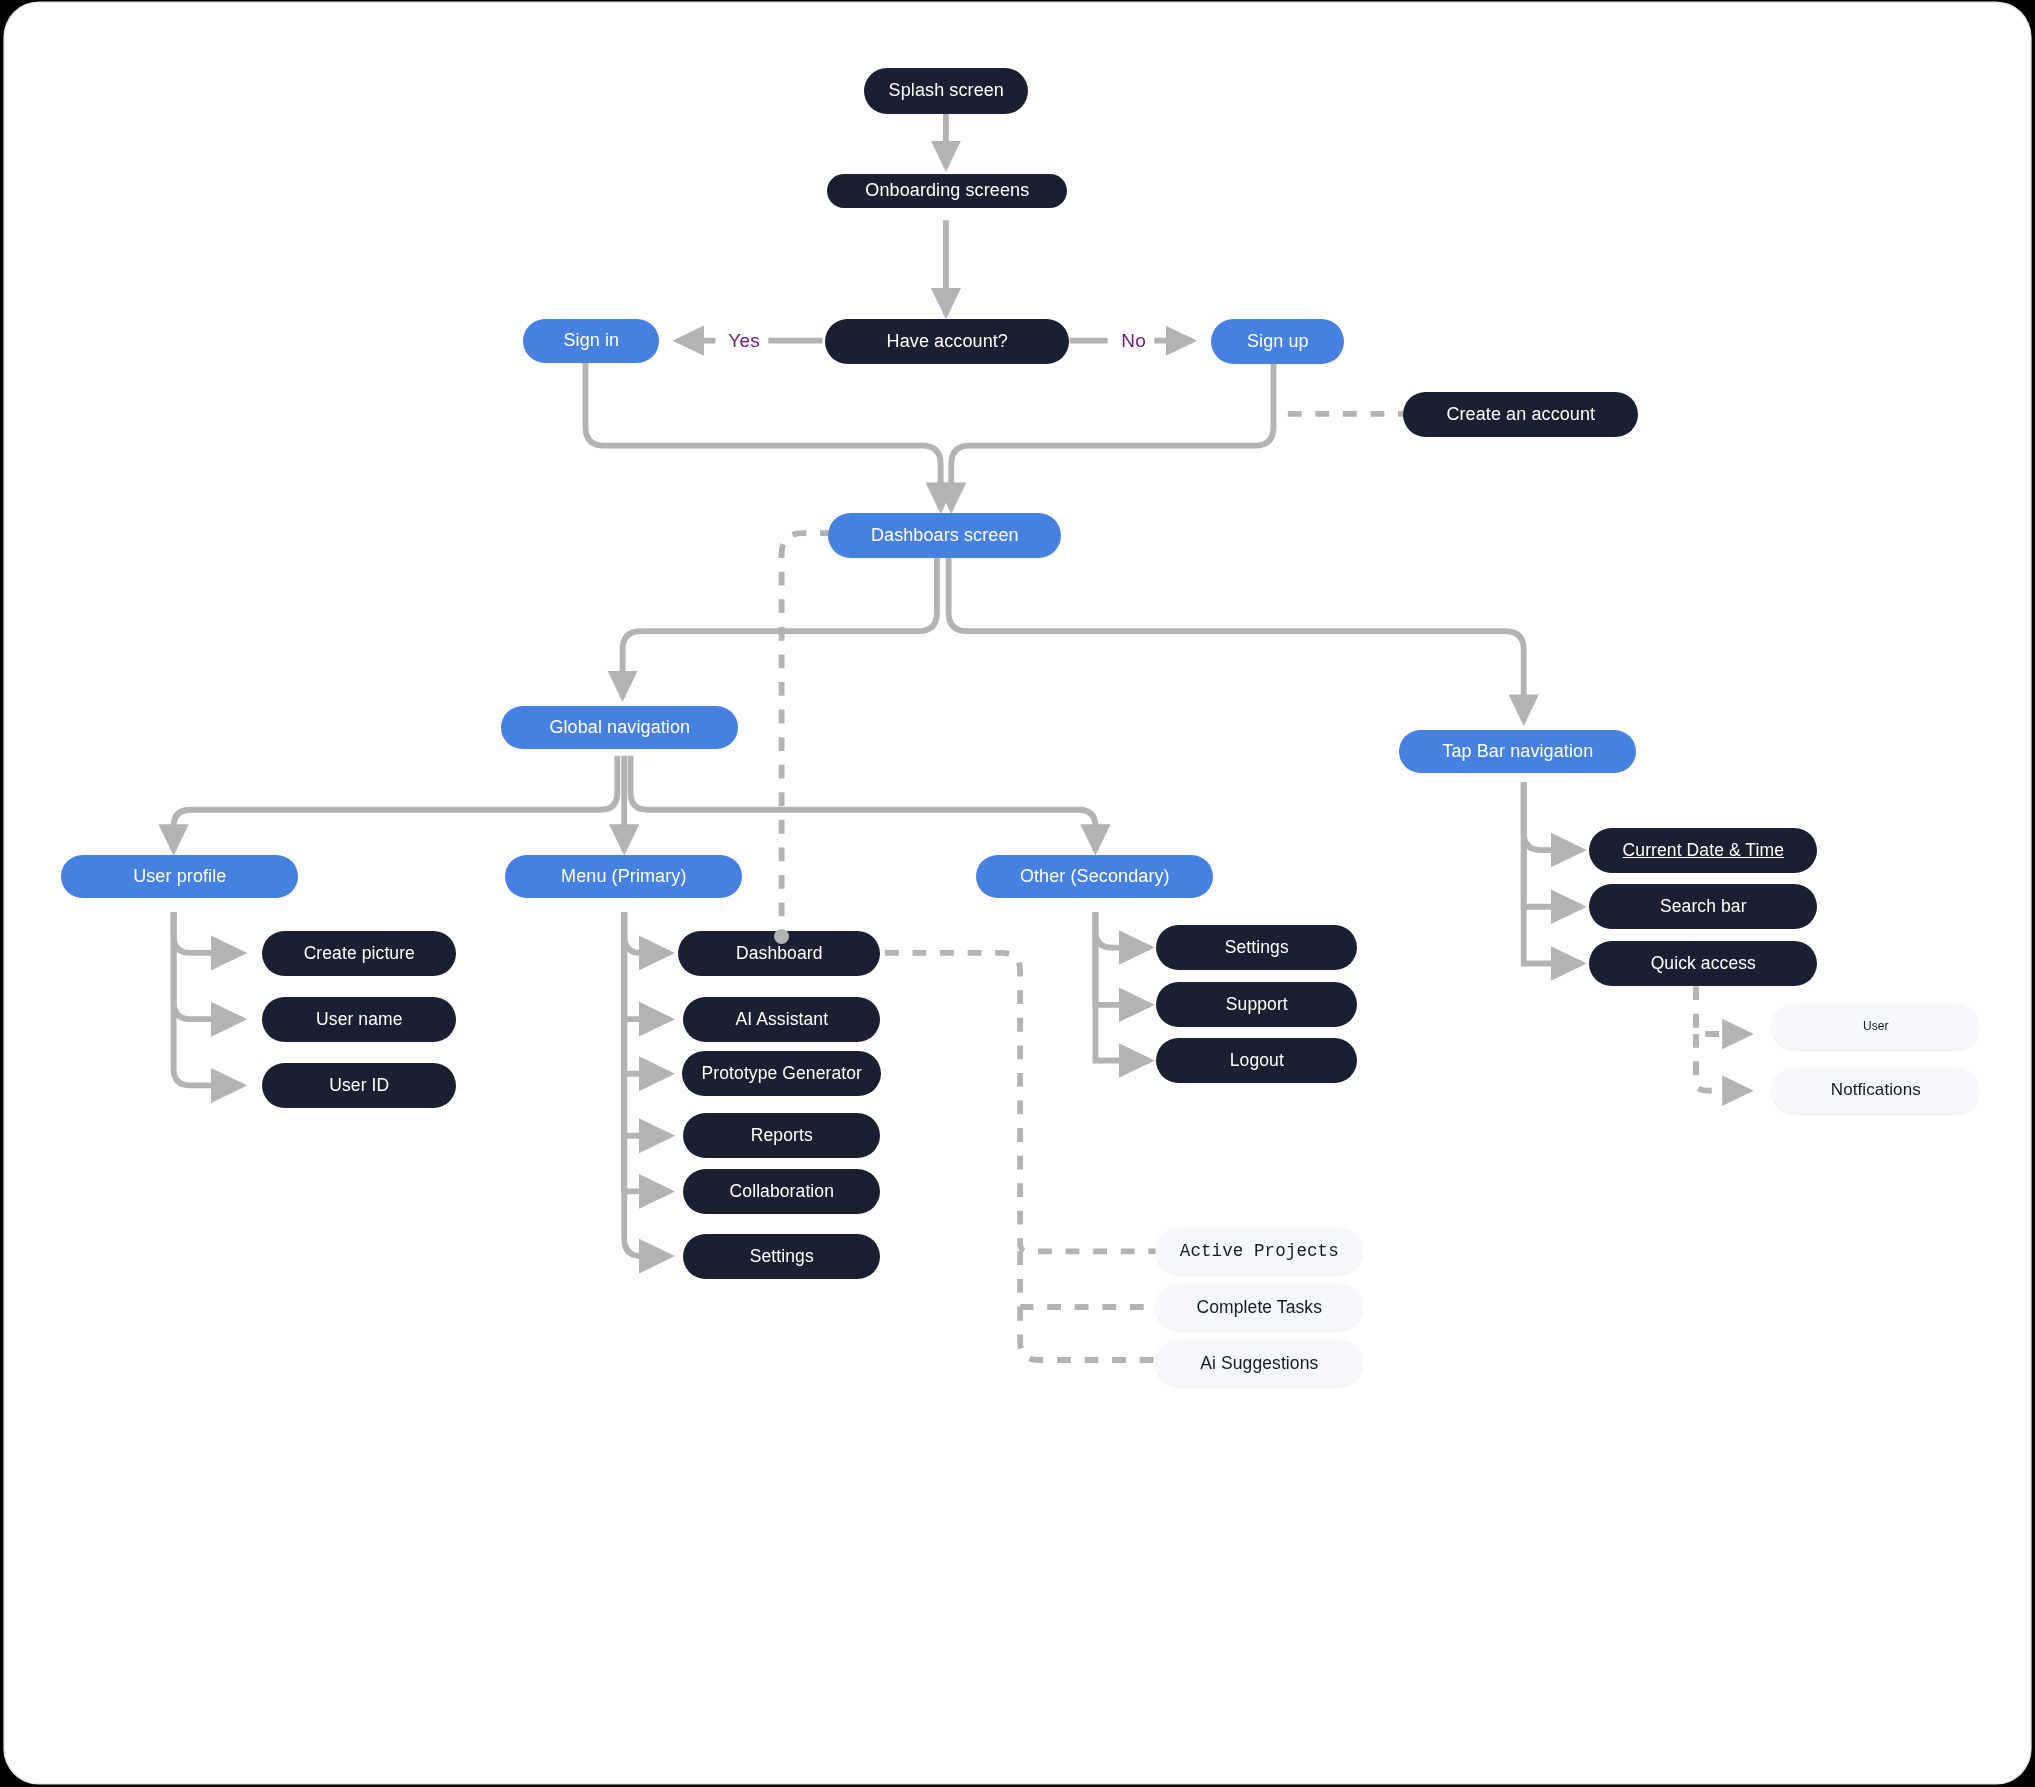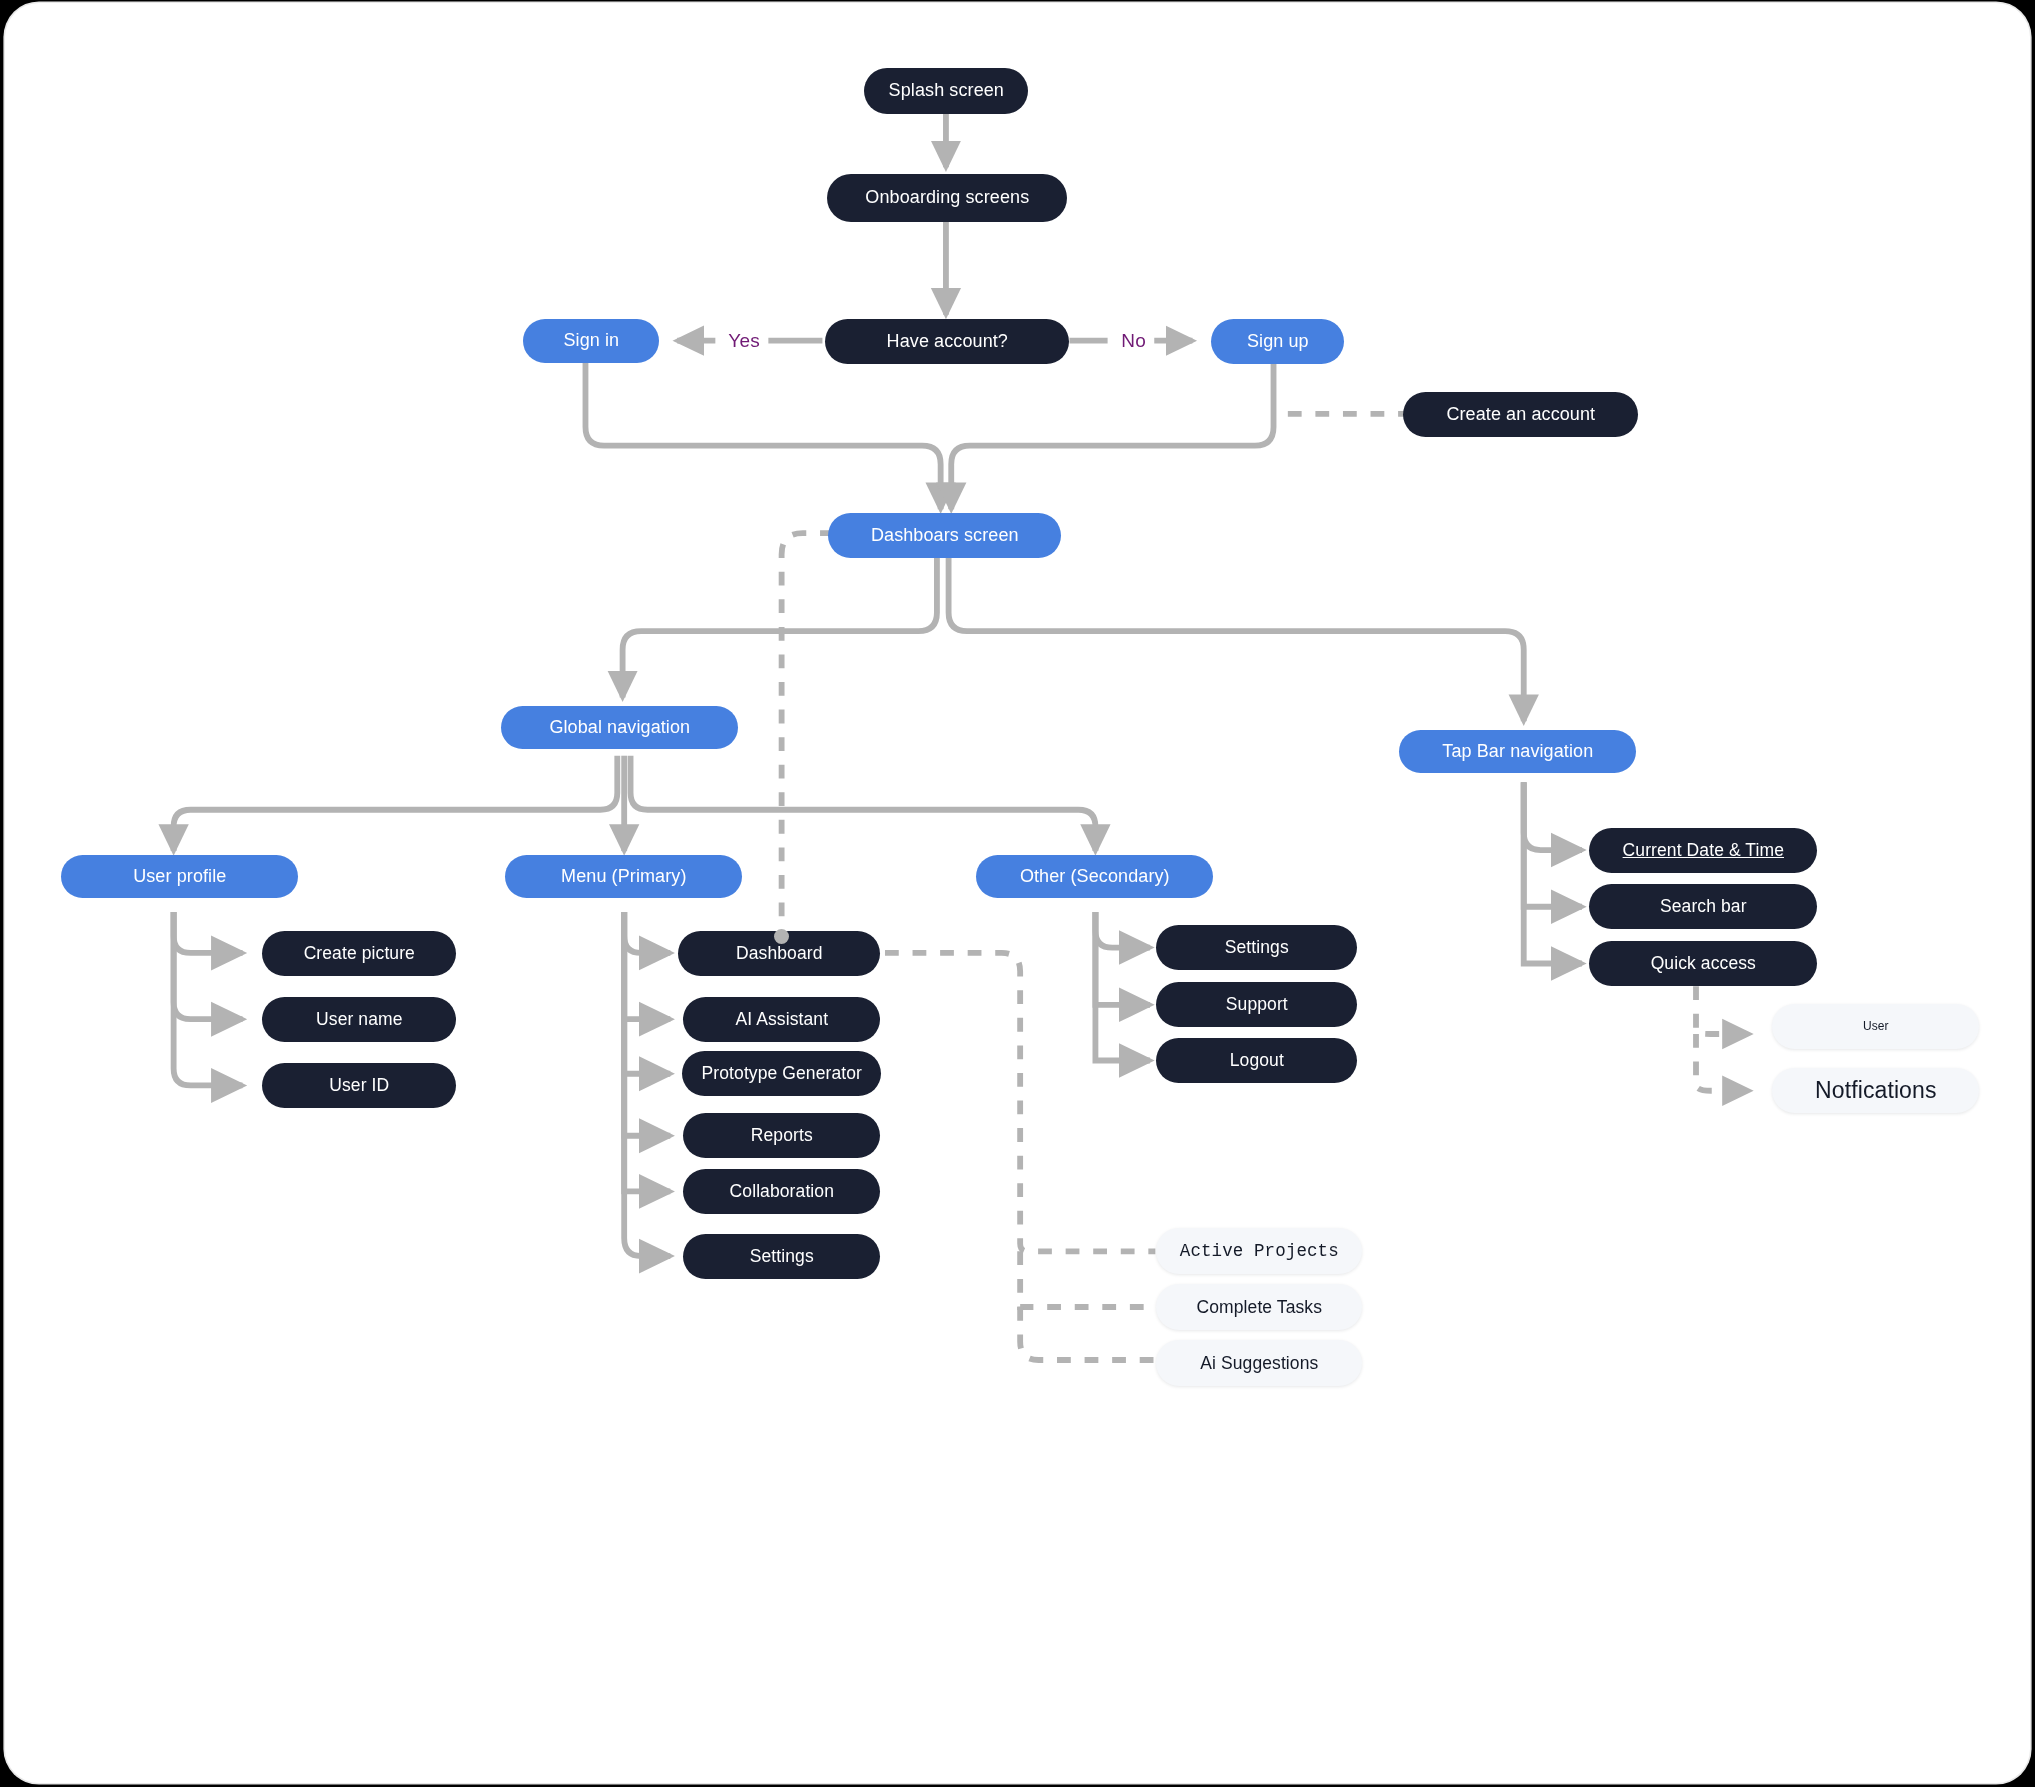--- a/index.html
+++ b/index.html
@@ -112,21 +112,21 @@
 
       <path d="M3190,1855 L3190,1940 Q3190,1945 3218,1945 L3290,1945" marker-end="url(#arrowbig)"></path>
       <path d="M3190,1945 L3190,2040 Q3190,2052 3218,2052 L3290,2052" marker-end="url(#arrowbig)"></path>
     </g>
   </svg>
 
   <div class="node dark" style="left:859px;top:65px;width:164px;height:46px;font-size:18px;">
     <span>Splash screen</span>
   </div>
 
-  <div class="node dark" style="left:822px;top:171px;width:240px;height:48px;font-size:18px;">
+  <div class="node dark" style="left:822px;top:171px;width:240px;height:34px;font-size:18px;">
     <span>Onboarding screens</span>
   </div>
 
   <div class="node dark" style="left:820px;top:316px;width:244px;height:45px;font-size:18px;">
     <span>Have account?</span>
   </div>
 
   <div class="node blue" style="left:518px;top:316px;width:136px;height:44px;font-size:18px;">
     <span>Sign in</span>
   </div>
@@ -210,21 +210,21 @@
   <div class="node dark" style="left:1584px;top:881px;width:228px;height:45px;font-size:17.5px;">
     <span>Search bar</span>
   </div>
   <div class="node dark" style="left:1584px;top:938px;width:228px;height:45px;font-size:17.5px;">
     <span>Quick access</span>
   </div>
 
   <div class="node light" style="left:1767px;top:1001px;width:207px;height:45px;font-size:12px;">
     <span>User</span>
   </div>
-  <div class="node light" style="left:1767px;top:1065px;width:207px;height:45px;font-size:23px;">
+  <div class="node light" style="left:1767px;top:1065px;width:207px;height:45px;font-size:17px;">
     <span>Notfications</span>
   </div>
 
   <div class="node light" style="left:1151px;top:1225px;width:206px;height:46px;font-size:17.5px;font-family:Liberation Mono, monospace;">
     <span>Active Projects</span>
   </div>
   <div class="node light" style="left:1151px;top:1281px;width:206px;height:46px;font-size:17.5px;">
     <span>Complete Tasks</span>
   </div>
   <div class="node light" style="left:1151px;top:1337px;width:206px;height:46px;font-size:17.5px;">

